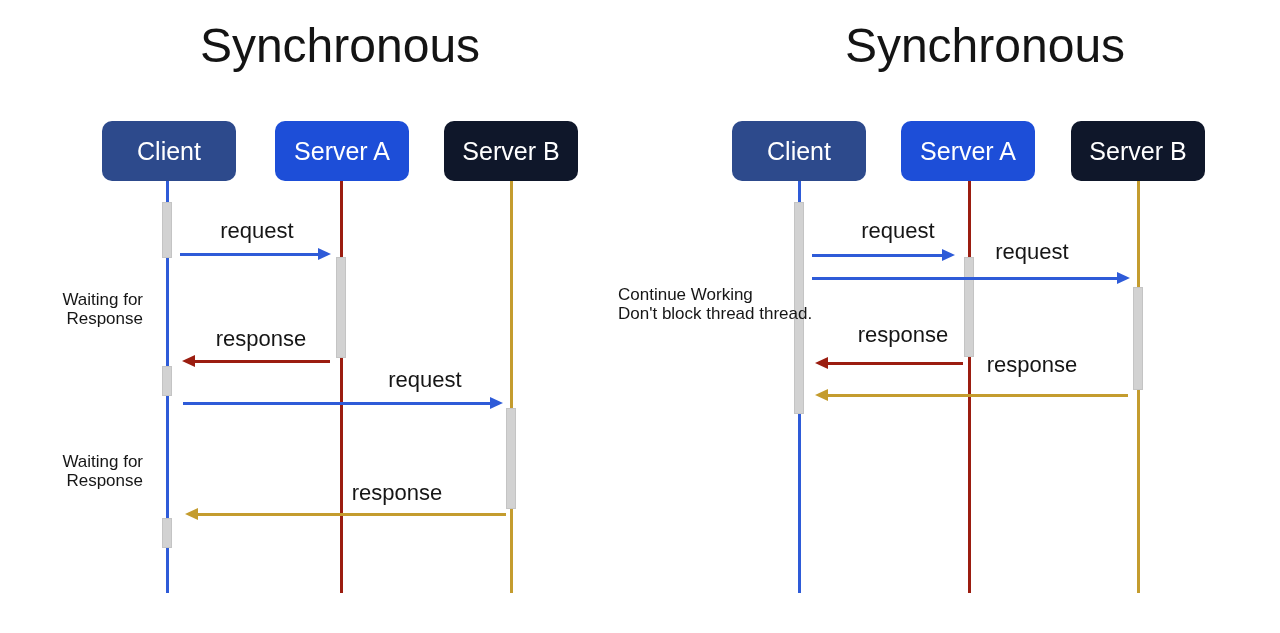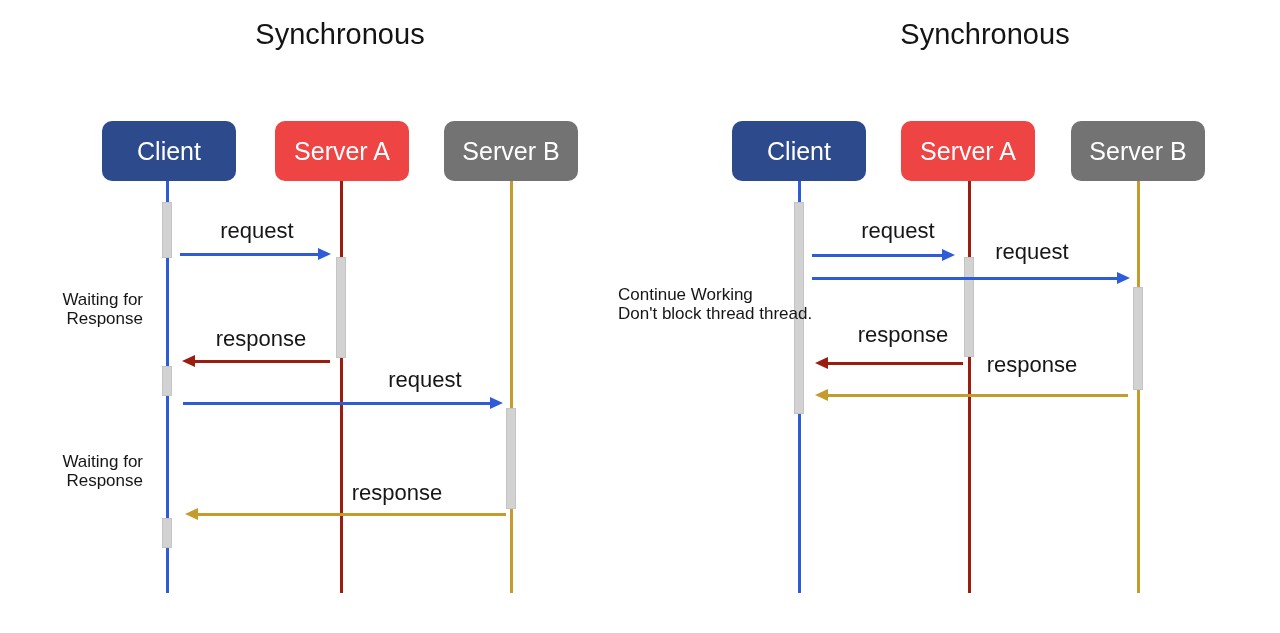--- a/index.html
+++ b/index.html
@@ -6,41 +6,41 @@
   .canvas {
     position: relative;
     width: 1280px;
     height: 633px;
     background: #ffffff;
     overflow: hidden;
     font-family: "Liberation Sans", sans-serif;
   }
   .title {
     position: absolute;
-    font-size: 29px;
+    font-size: 48px;
     color: #141414;
     text-align: center;
     white-space: nowrap;
   }
   .actor {
     position: absolute;
     top: 121px;
     width: 134px;
     height: 60px;
     border-radius: 10px;
     color: #ffffff;
     font-size: 25px;
     display: flex;
     align-items: center;
     justify-content: center;
     white-space: nowrap;
   }
   .fill-client  { background: #2d4a8c; }
-  .fill-servera { background: #ef4444; }
-  .fill-serverb { background: #737373; }
+  .fill-servera { background: #1d4ed8; }
+  .fill-serverb { background: #0f172a; }
   .lifeline {
     position: absolute;
     top: 181px;
     width: 3px;
     height: 412px;
     background: currentColor;
   }
   .c-blue { color: #2e5bd8; }
   .c-red  { color: #9b1d10; }
   .c-gold { color: #c49c2e; }

